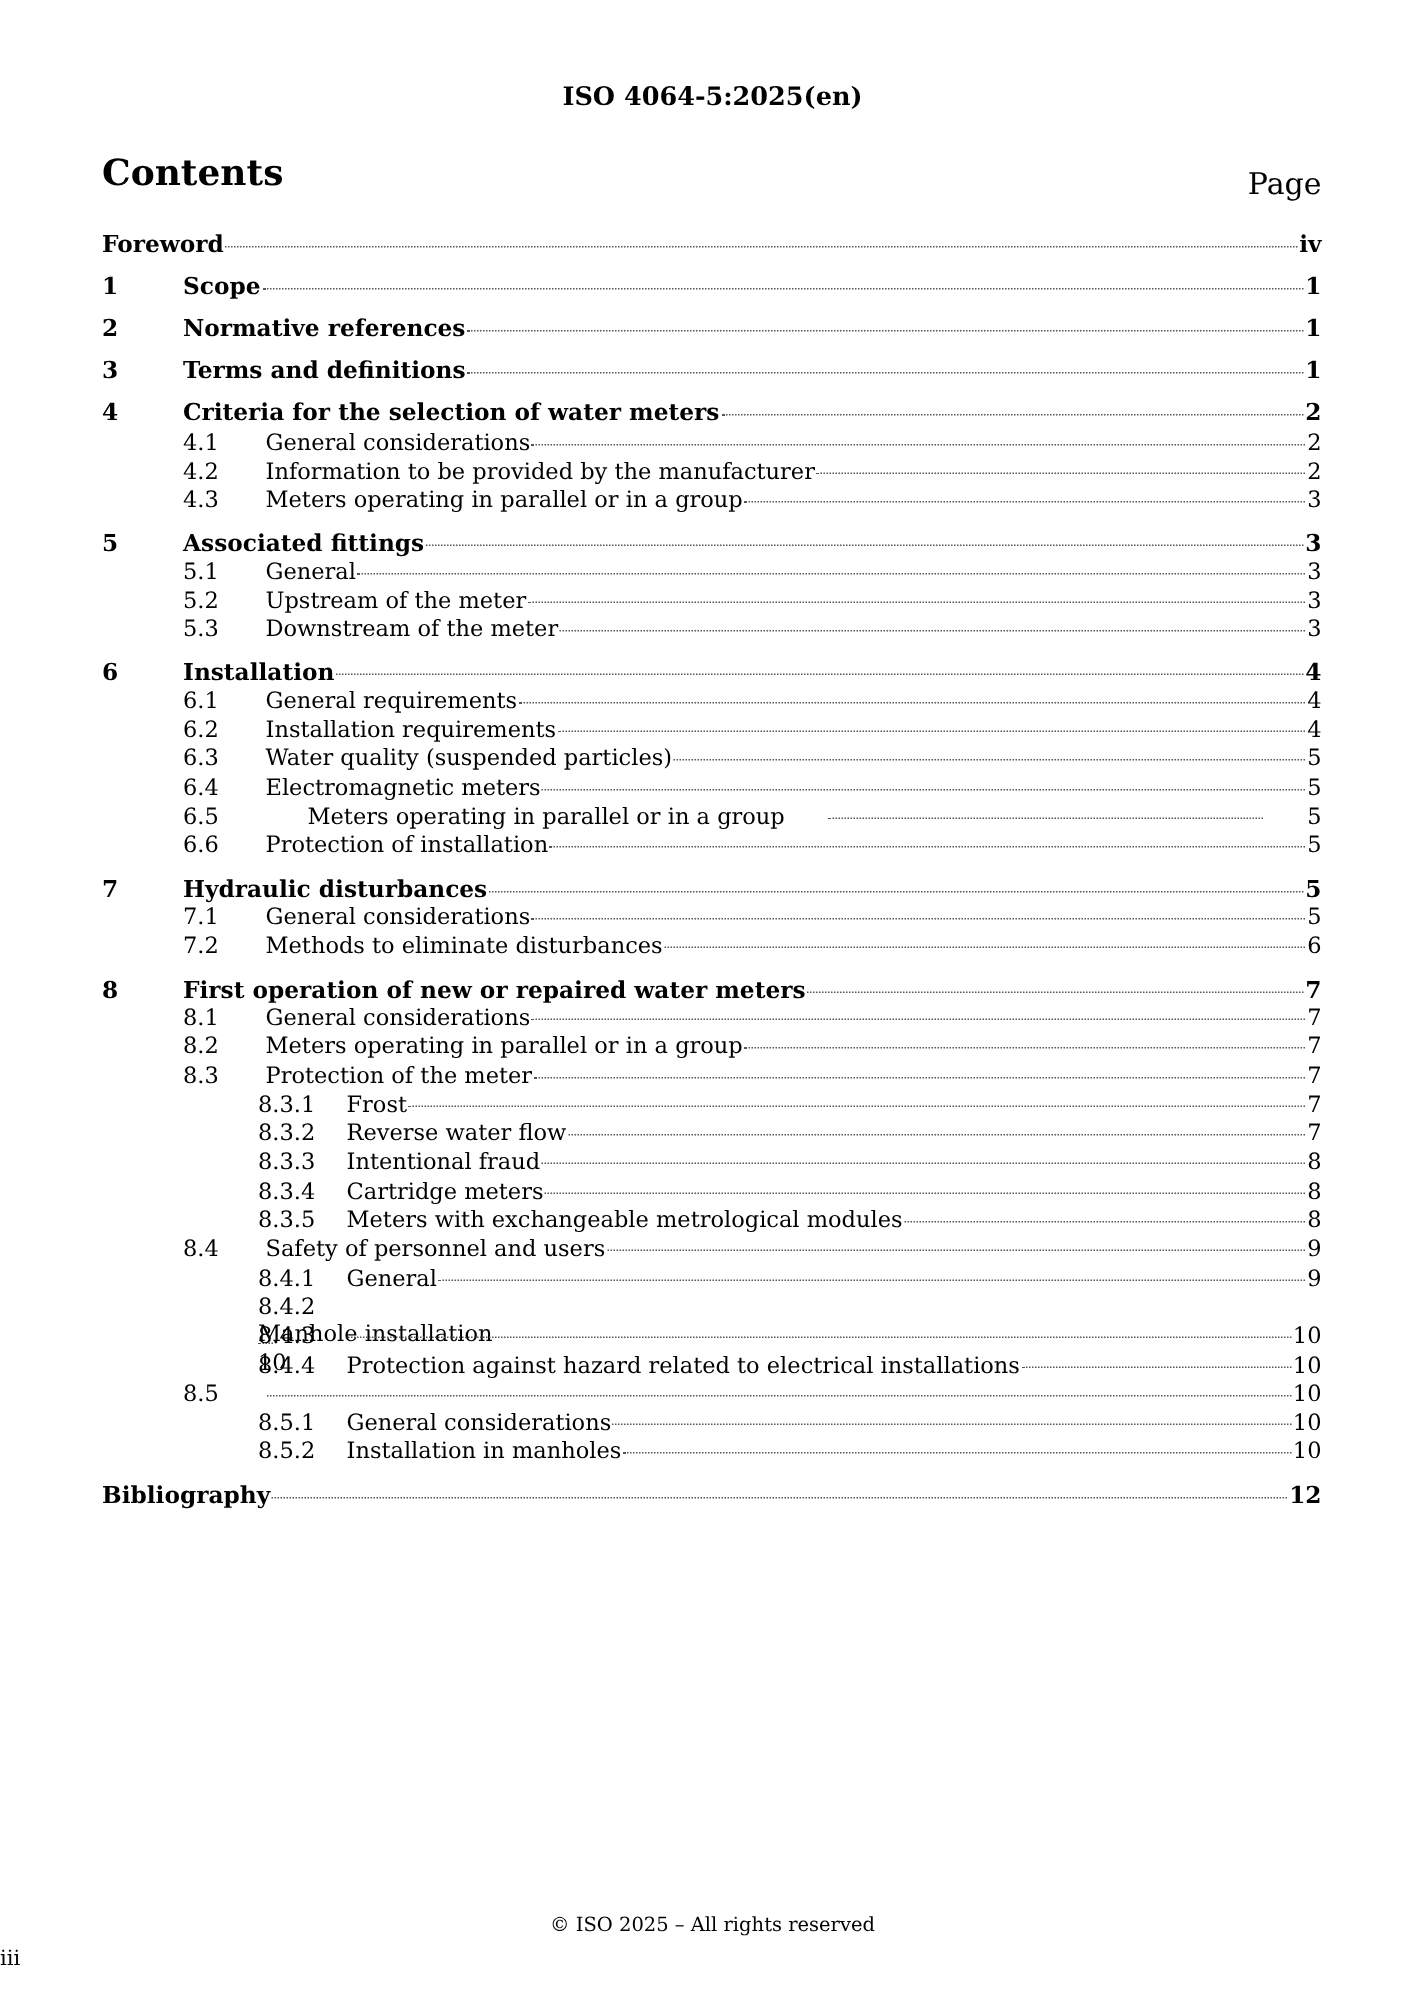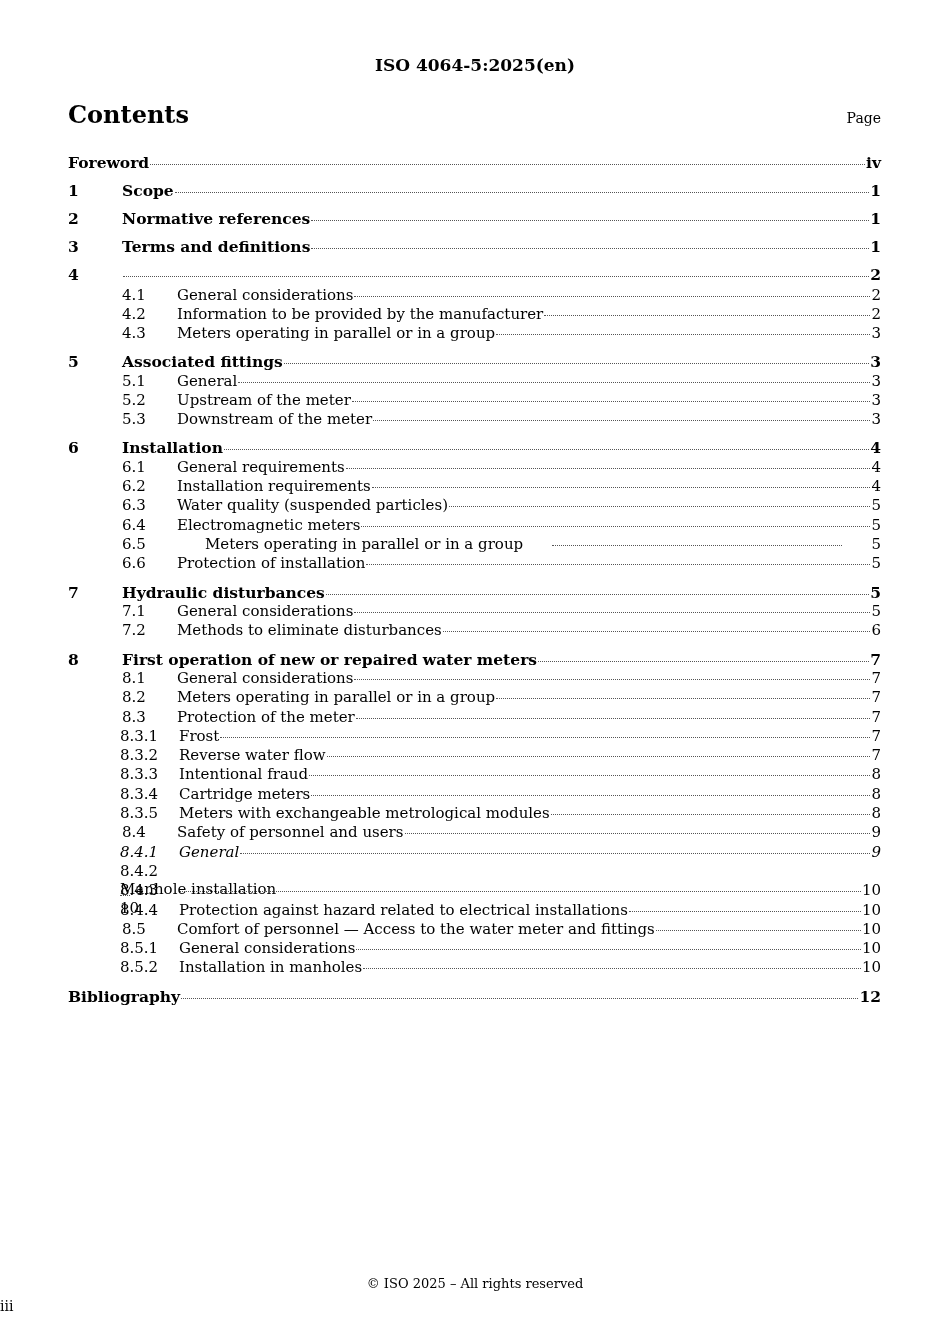--- a/index.html
+++ b/index.html
@@ -10,32 +10,32 @@
   }
   .doc-id {
     position: absolute; top: 55px; left: 0; width: 950px; text-align: center;
     font-weight: bold; font-size: 17px; letter-spacing: 0px;
   }
   .contents-title {
     position: absolute; top: 100px; left: 68px;
     font-weight: bold; font-size: 24px;
   }
   .page-label {
-    position: absolute; top: 110px; right: 69px; font-size: 14px;
+    position: absolute; top: 110px; right: 69px; font-size: 20px;
   }
   .toc { position: absolute; left: 68px; top: 153px; width: 813px; }
   .row {
     position: absolute; left: 0; width: 813px; display: flex; align-items: baseline;
     font-size: 15px; white-space: nowrap;
   }
   .row.l1 { font-weight: bold; font-size: 15.5px; }
   .num { flex: 0 0 auto; display: inline-block; }
   .row.l1 .num { width: 54px; }
   .row.l2 .num { width: 55px; margin-left: 54px; }
-  .row.l3 .num { width: 59px; margin-left: 52px; }
+  .row.l3 .num { width: 59px; margin-left: 104px; }
   .title { flex: 0 0 auto; }
   .leader {
     flex: 1 1 auto; border-bottom: 1px dotted #555; margin: 0 1px; transform: translateY(-3px);
     min-width: 10px;
   }
   .pg { flex: 0 0 auto; text-align: right; }
   .footer {
     position: absolute; top: 1276px; left: 0; width: 950px; text-align: center; font-size: 13px;
   }
   .folio {
@@ -68,20 +68,21 @@
       <span class="pg">1</span>
     </div>
     <div class="row l1" style="top: 84px;">
       <span class="num">3</span>
       <span class="title">Terms and definitions</span>
       <span class="leader"></span>
       <span class="pg">1</span>
     </div>
     <div class="row l1" style="top: 112px;">
       <span class="num">4</span>
+      <span class="title">Criteria for the selection of water meters</span>
       <span class="leader"></span>
       <span class="pg">2</span>
     </div>
     <div class="row l2" style="top: 133px;">
       <span class="num">4.1</span>
       <span class="title">General considerations</span>
       <span class="leader"></span>
       <span class="pg">2</span>
     </div>
     <div class="row l2" style="top: 152px;">
@@ -233,21 +234,21 @@
       <span class="title">Meters with exchangeable metrological modules</span>
       <span class="leader"></span>
       <span class="pg">8</span>
     </div>
     <div class="row l2" style="top: 670px;">
       <span class="num">8.4</span>
       <span class="title">Safety of personnel and users</span>
       <span class="leader"></span>
       <span class="pg">9</span>
     </div>
-    <div class="row l3" style="top: 690px; font-style: italic;">
+    <div class="row l3" style="top: 690px;">
       <span class="num">8.4.1</span>
       <span class="title">General</span>
       <span class="leader"></span>
       <span class="pg">9</span>
     </div>
     <div class="row l3" style="top: 709px; flex-direction: column;">
       <span class="num">8.4.2</span>
       <span class="title">Manhole installation</span>
       <span class="leader"></span>
       <span class="pg">10</span>
@@ -258,21 +259,20 @@
       <span class="pg">10</span>
     </div>
     <div class="row l3" style="top: 748px;">
       <span class="num">8.4.4</span>
       <span class="title">Protection against hazard related to electrical installations</span>
       <span class="leader"></span>
       <span class="pg">10</span>
     </div>
     <div class="row l2" style="top: 767px;">
       <span class="num">8.5</span>
-      <span class="title">Comfort of personnel — Access to the water meter and fittings</span>
       <span class="leader"></span>
       <span class="pg">10</span>
     </div>
     <div class="row l3" style="top: 786px;">
       <span class="num">8.5.1</span>
       <span class="title">General considerations</span>
       <span class="leader"></span>
       <span class="pg">10</span>
     </div>
     <div class="row l3" style="top: 805px;">

